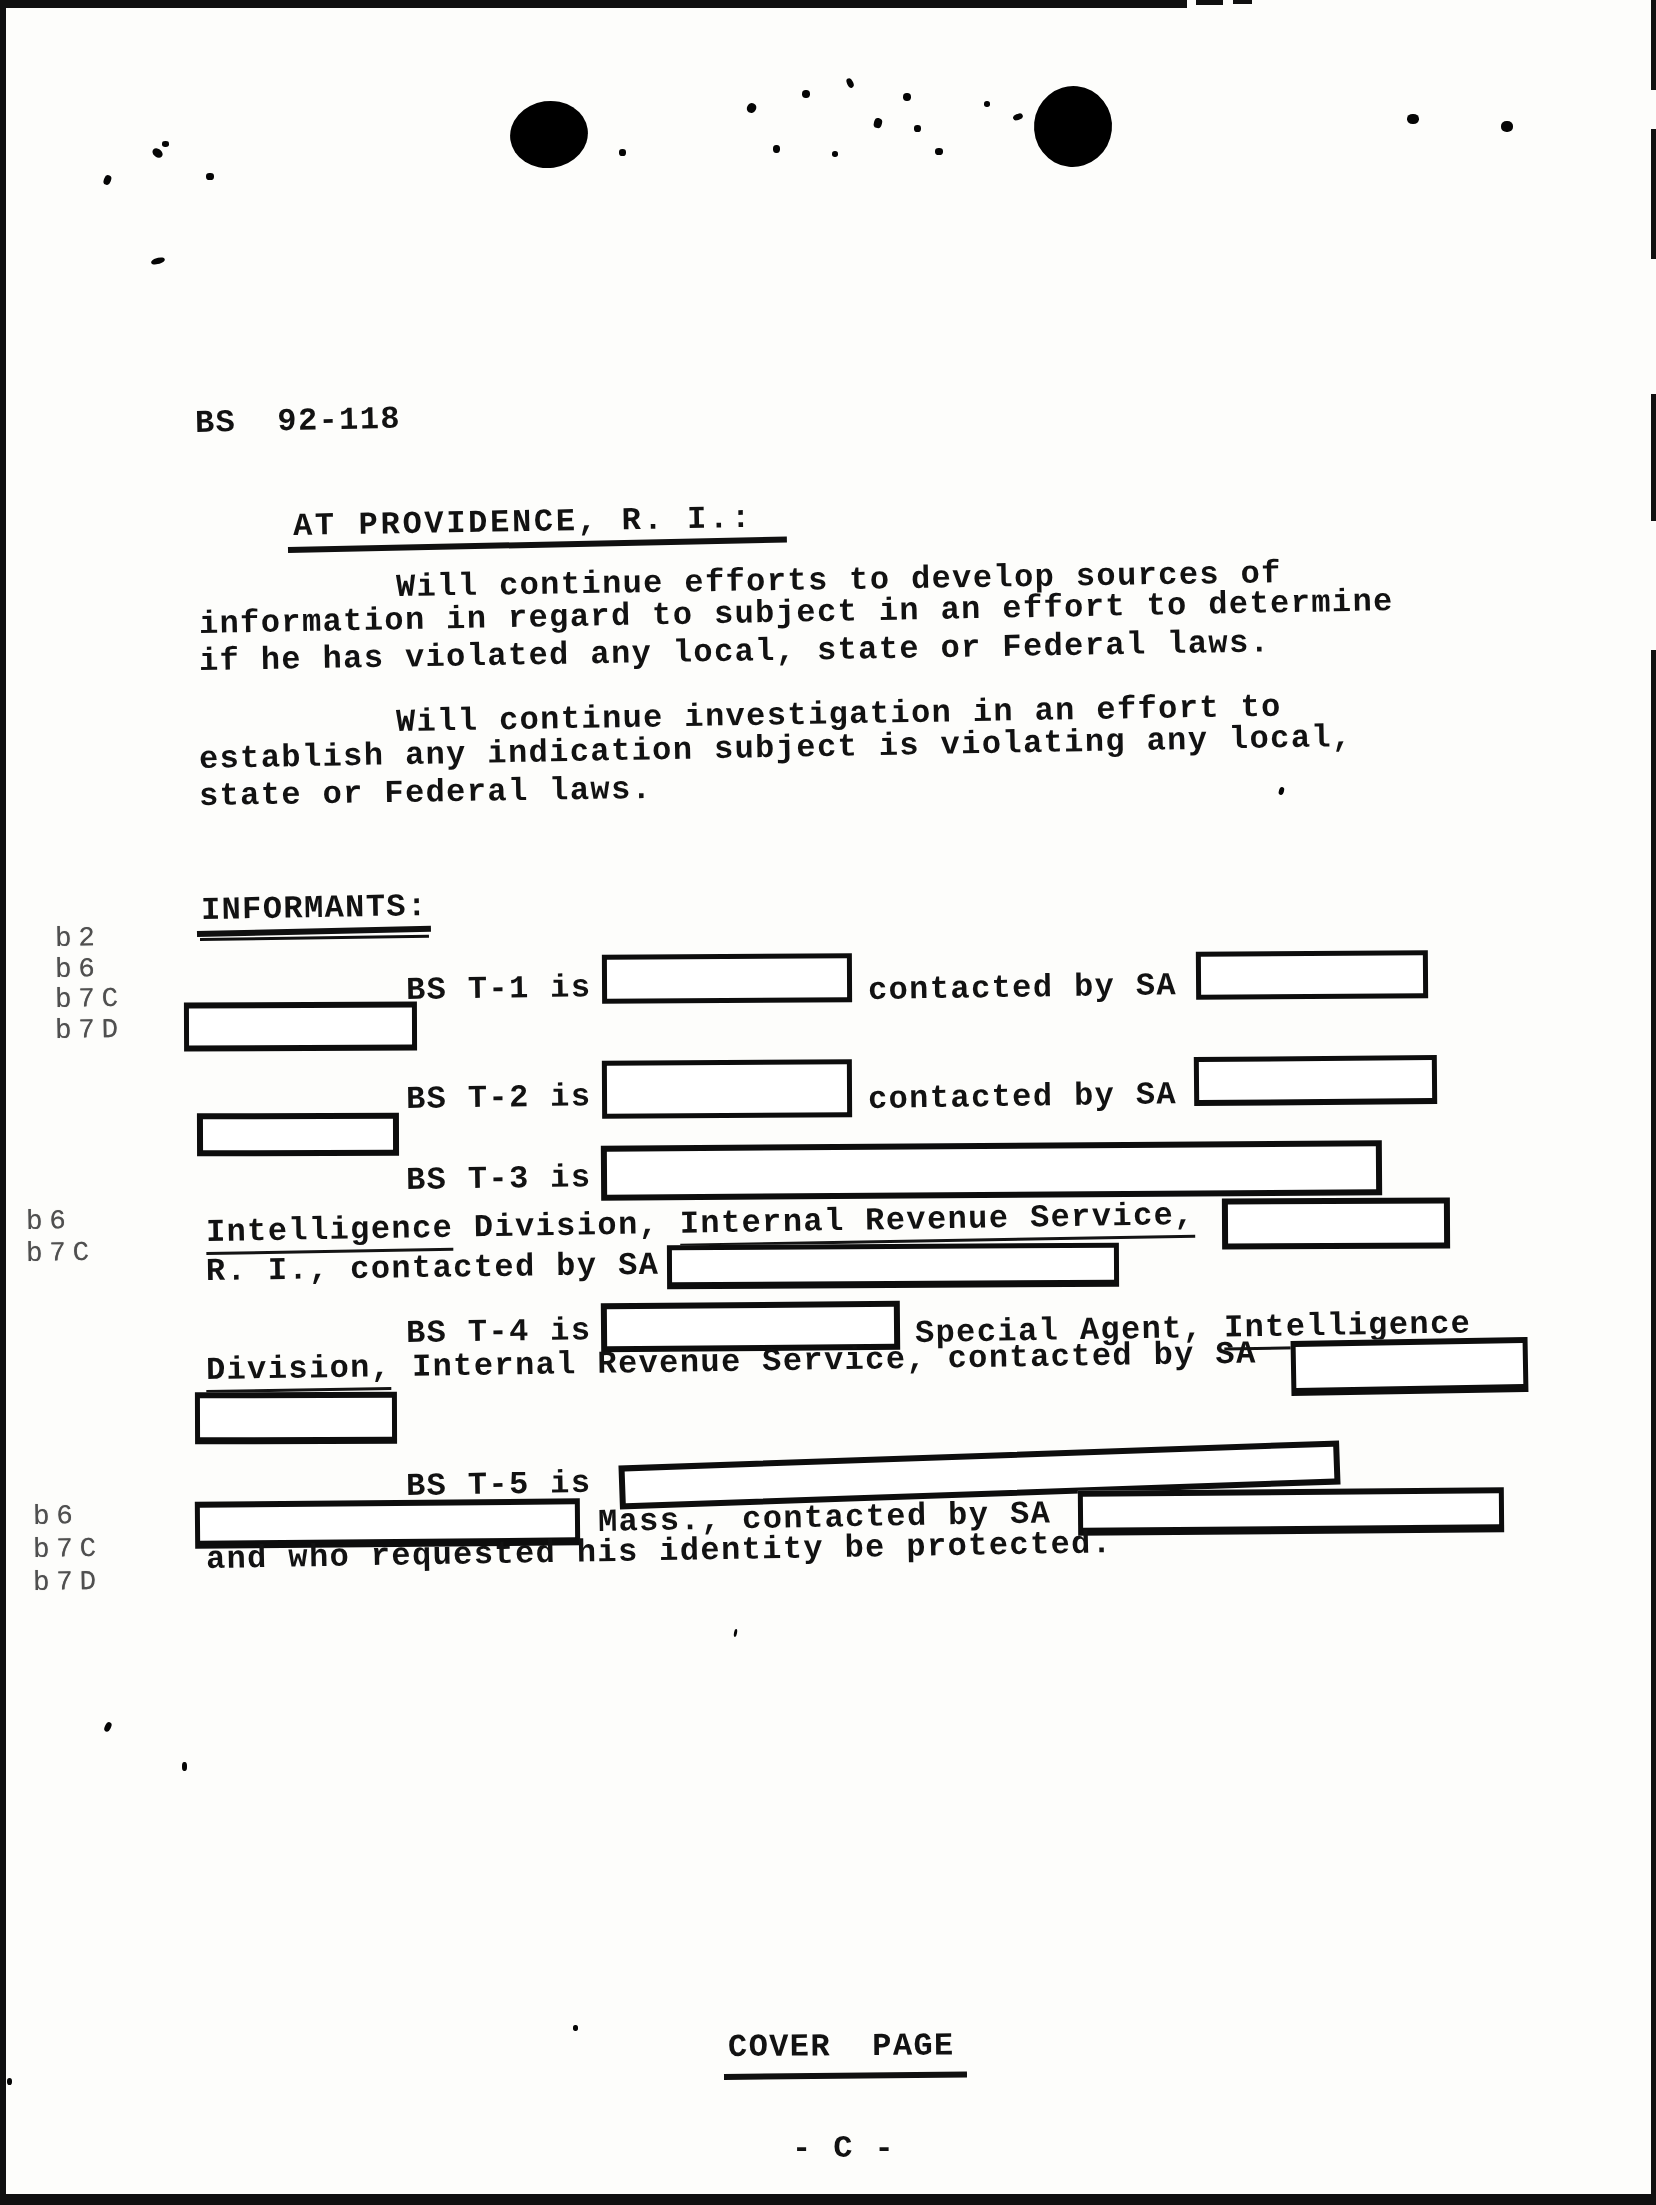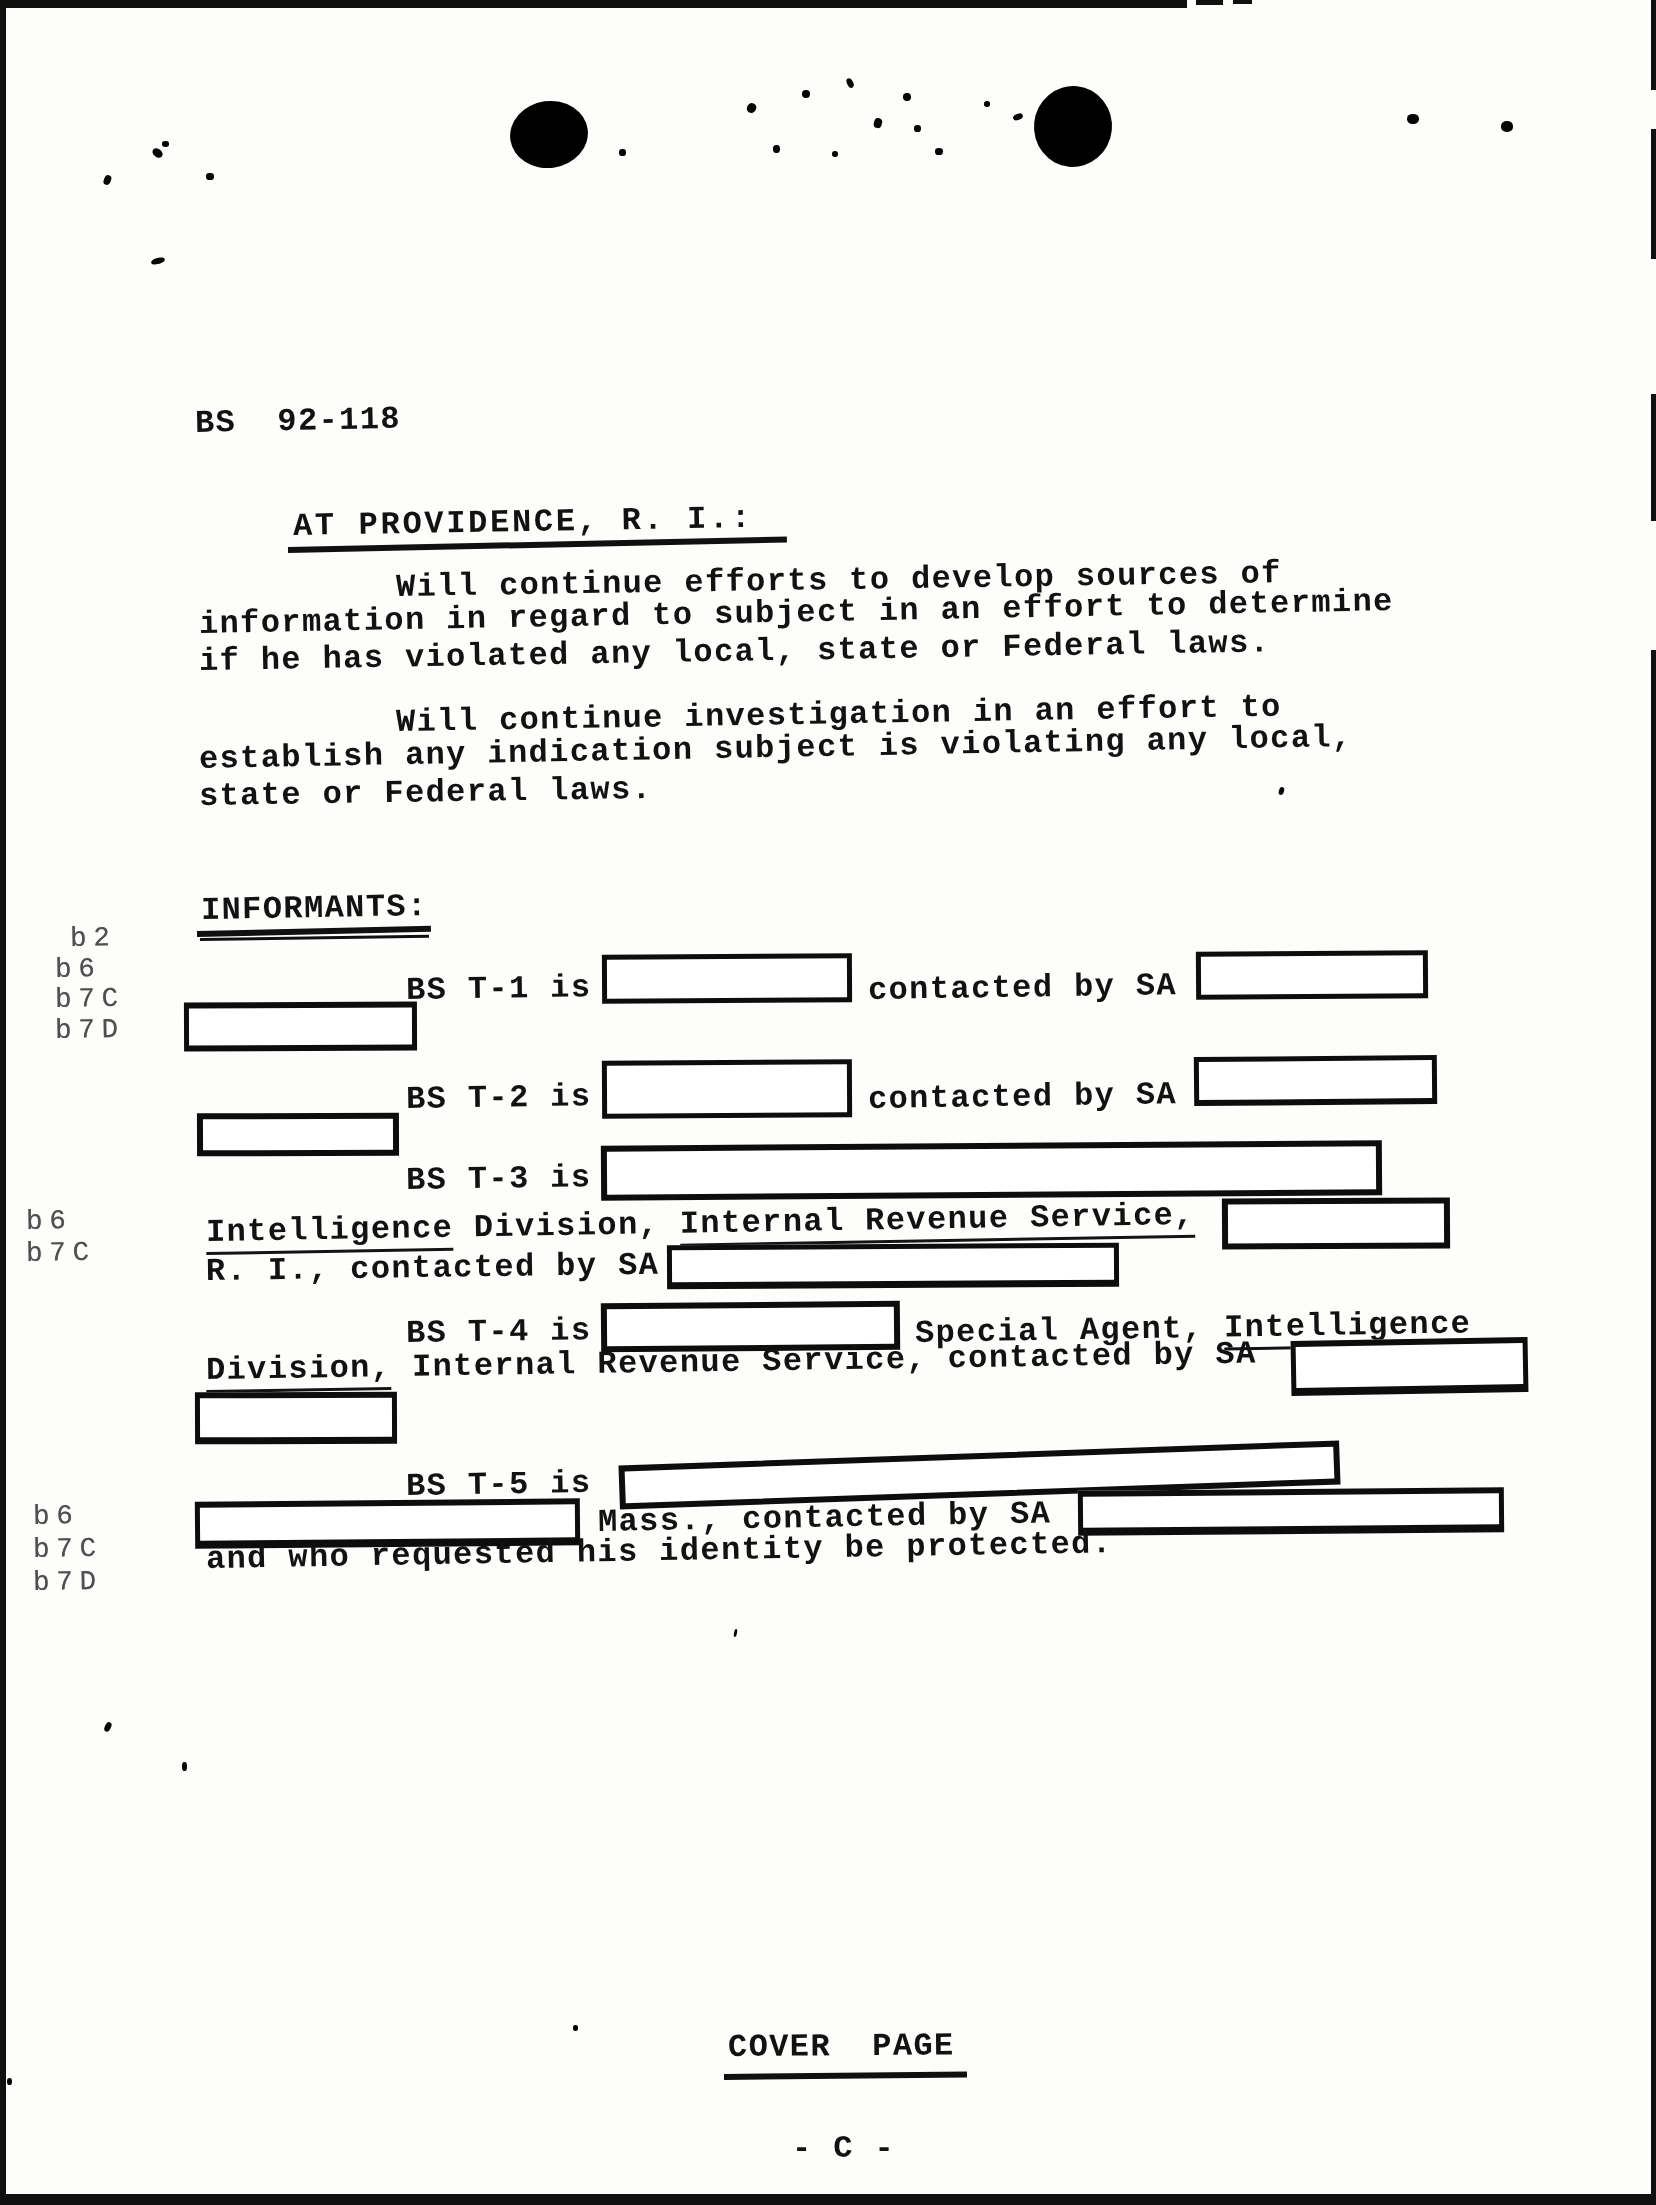--- a/index.html
+++ b/index.html
@@ -95,21 +95,21 @@
 <div class="t" style="left:199px;top:644px;transform:rotate(-1deg);">if he has violated any local, state or Federal laws.</div>
 
 <div class="t" style="left:396px;top:705px;transform:rotate(-1deg);">Will continue investigation in an effort to</div>
 <div class="t" style="left:199px;top:742px;transform:rotate(-1.1deg);">establish any indication subject is violating any local,</div>
 <div class="t" style="left:199px;top:779px;transform:rotate(-0.9deg);">state or Federal laws.</div>
 
 <div class="t" style="left:201px;top:893px;transform:rotate(-1deg);">INFORMANTS:</div>
 <div class="bar" style="left:197px;top:931px;width:234px;height:5.5px;transform:rotate(-1.3deg);"></div>
 <div class="bar" style="left:200px;top:938px;width:229px;height:3.4px;transform:rotate(-0.8deg);"></div>
 
-<div class="code" style="left:70px;top:923px;transform:rotate(-1deg);">b2</div>
+<div class="code" style="left:55px;top:923px;transform:rotate(-1deg);">b2</div>
 <div class="code" style="left:55px;top:954px;transform:rotate(-1deg);">b6</div>
 <div class="code" style="left:55px;top:984px;transform:rotate(-1deg);">b7C</div>
 <div class="code" style="left:55px;top:1015px;transform:rotate(-1deg);">b7D</div>
 
 <div class="t" style="left:406px;top:973px;transform:rotate(-0.9deg);">BS T-1 is</div>
 <div class="box" style="left:602px;top:954px;width:250px;height:49px;transform:rotate(-0.3deg);"></div>
 <div class="t" style="left:868px;top:973px;transform:rotate(-0.9deg);">contacted by SA</div>
 <div class="box" style="left:1196px;top:951px;width:232px;height:48px;transform:rotate(-0.4deg);"></div>
 <div class="box" style="left:184px;top:1002px;width:233px;height:49px;border-width:6.9px 5.5px 6.9px 5.5px;transform:rotate(-0.2deg);"></div>
 

